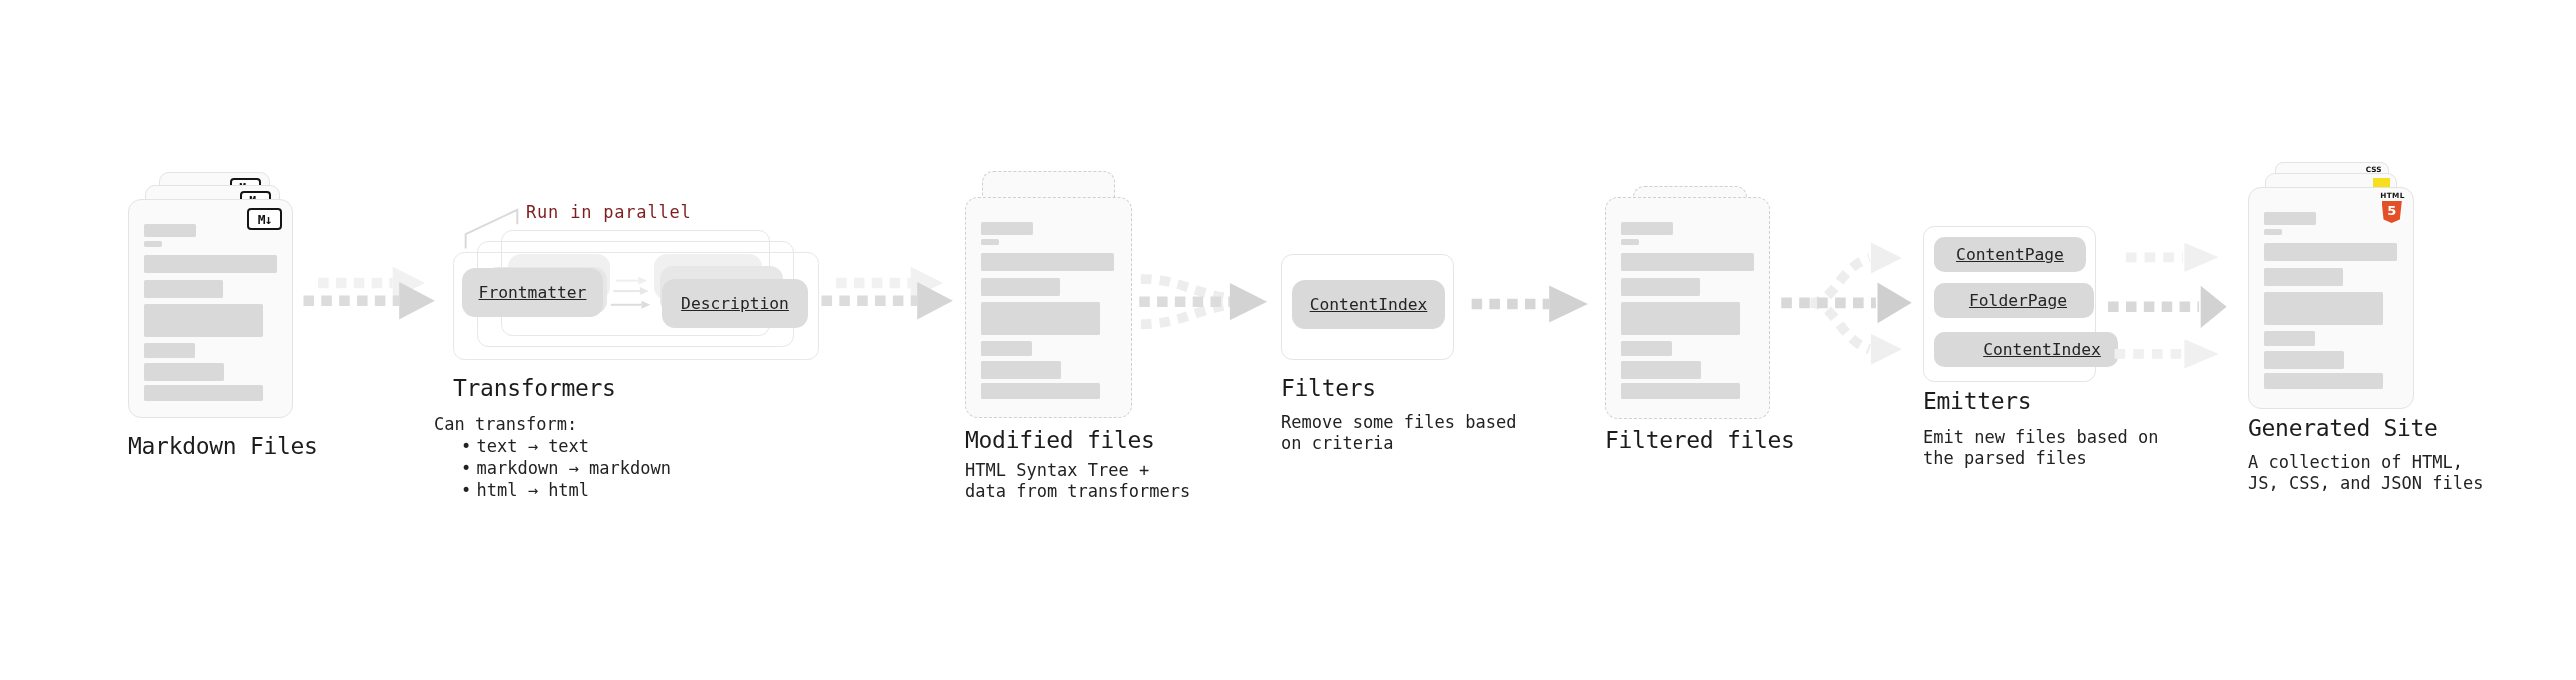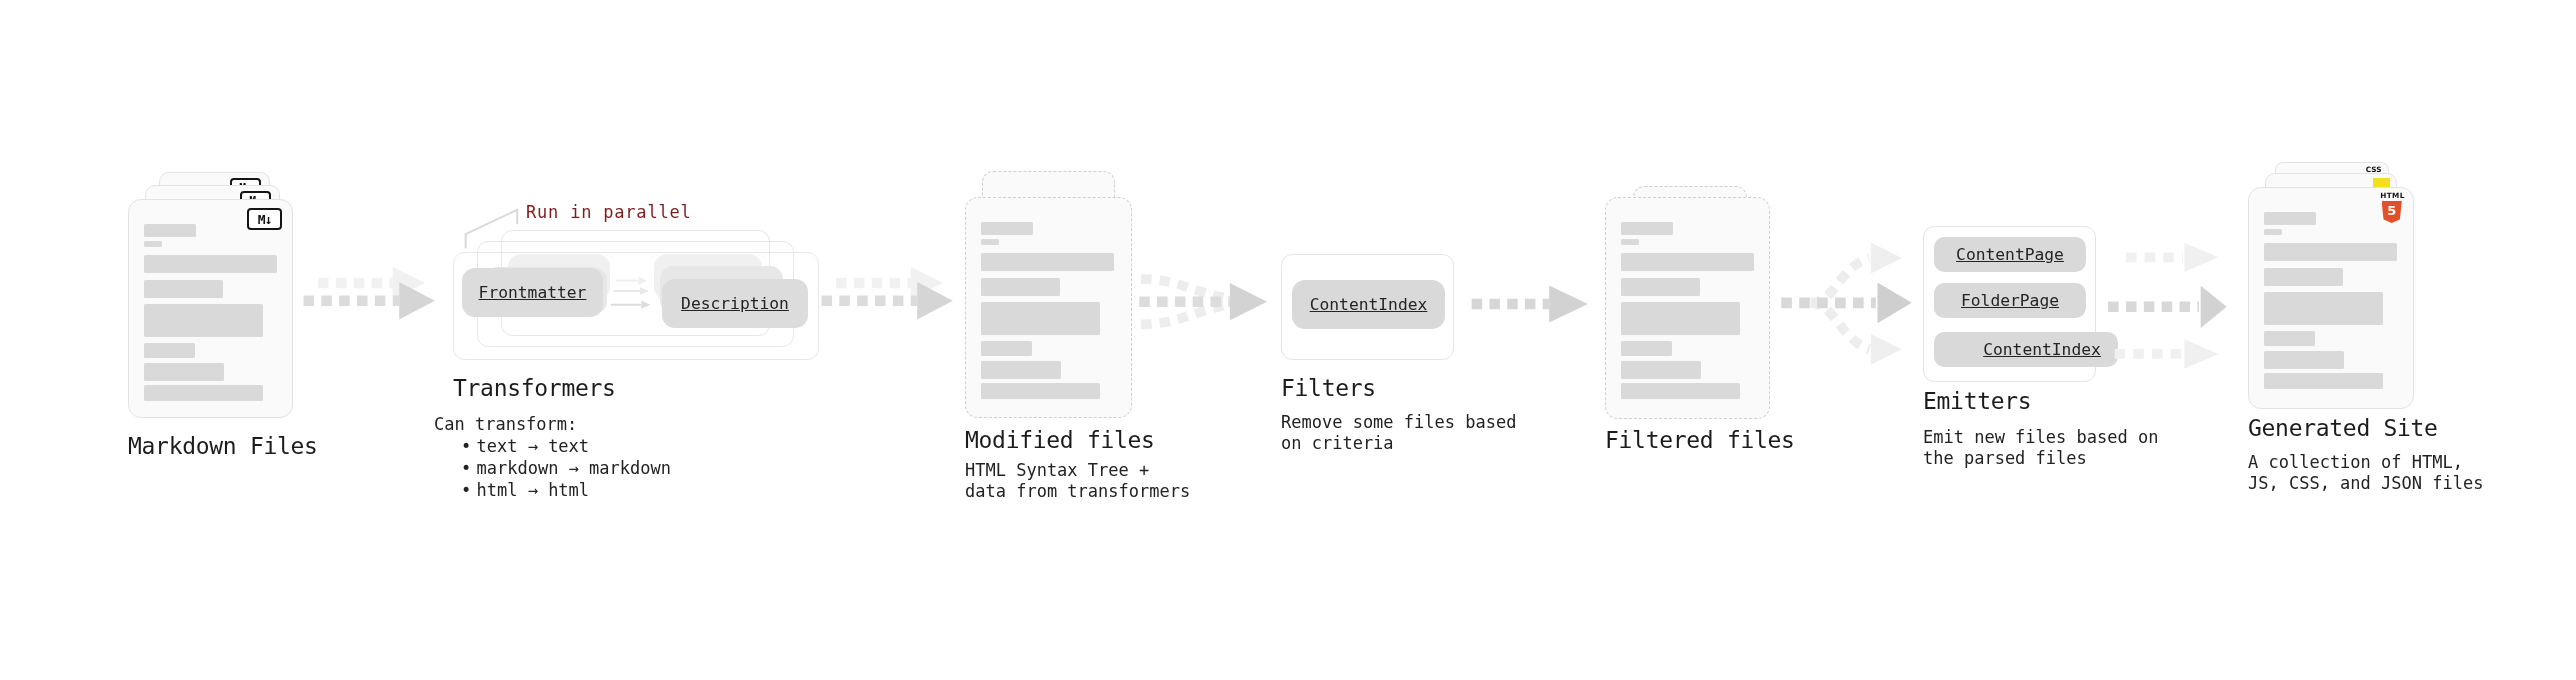--- a/index.html
+++ b/index.html
@@ -180,21 +180,21 @@
     <path d="M40,82 C70,82 75,126 112,139" fill="none" stroke="#ededed" stroke-width="12" stroke-dasharray="13 10"></path>
     <polygon points="114,120 114,158 152,139" fill="#efefef"></polygon>
     <line x1="4" y1="82" x2="120" y2="82" stroke="#d8d8d8" stroke-width="13" stroke-dasharray="13 9"></line>
     <polygon points="122,57 122,107 164,82" fill="#cfcfcf"></polygon>
   </svg>
 
   <div class="panel" style="left:1923px;top:226px;width:173px;height:156px;"></div>
   <div class="chip emitter" style="left:1934px;top:237px;width:152px;height:35px;">
     <span>ContentPage</span>
   </div>
-  <div class="chip emitter" style="left:1934px;top:283px;width:152px;height:35px;">
+  <div class="chip emitter" style="left:1934px;top:283px;width:152px;height:35px;padding-left:8px;">
     <span>FolderPage</span>
   </div>
   <div class="chip emitter" style="left:1934px;top:332px;width:152px;height:35px;padding-left:32px;">
     <span>ContentIndex</span>
   </div>
   <div class="h" style="left:1923px;top:388px;">Emitters</div>
   <div class="sub" style="left:1923px;top:427px;">Emit new files based on
 the parsed files</div>
 
   <svg style="left:2108px;top:241px;" width="122" height="130" viewBox="0 0 150 160">

